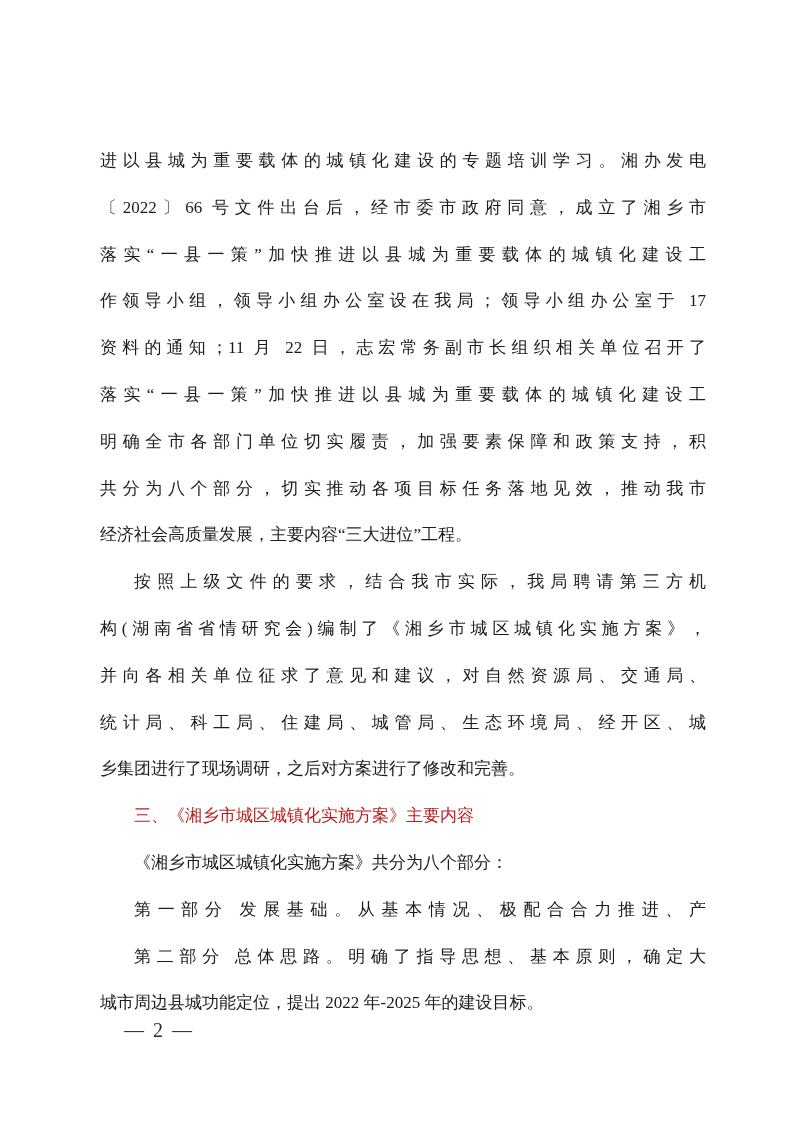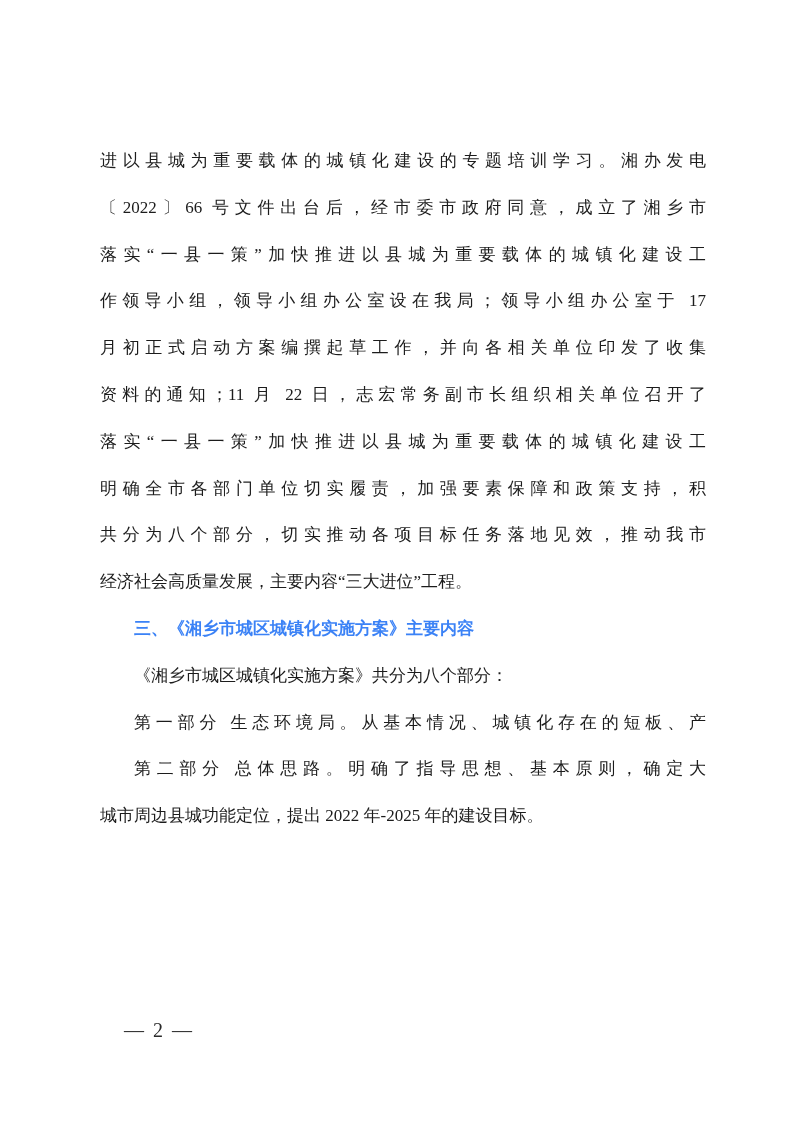--- a/index.html
+++ b/index.html
@@ -36,22 +36,22 @@
     text-justify: inter-character;
     margin-top: 8px;
   }
   .line.last {
     text-align-last: left;
   }
   .block.indent-first .line:first-child {
     text-indent: 2em;
   }
   .block.heading .line {
-    font-weight: bold;
-    color: #3b82f6;
+    font-weight: normal;
+    color: #b91c1c;
   }
   .page-footer {
     position: absolute;
     left: 124px;
     top: 1016px;
     font-size: 20px;
     line-height: 28px;
     color: #2a2a2a;
     letter-spacing: 2px;
   }
@@ -59,35 +59,41 @@
 </head>
 <body>
 
 <div class="page">
   <main class="doc-body" id="doc-body">
       <div class="block">
         <div class="line">进以县城为重要载体的城镇化建设的专题培训学习。湘办发电</div>
         <div class="line">〔2022〕66 号文件出台后，经市委市政府同意，成立了湘乡市</div>
         <div class="line">落实“一县一策”加快推进以县城为重要载体的城镇化建设工</div>
         <div class="line">作领导小组，领导小组办公室设在我局；领导小组办公室于 17</div>
-        <div class="line">月初正式启动方案编撰起草工作，并向各相关单位印发了收集</div>
         <div class="line">资料的通知；11 月 22 日，志宏常务副市长组织相关单位召开了</div>
         <div class="line">落实“一县一策”加快推进以县城为重要载体的城镇化建设工</div>
         <div class="line">明确全市各部门单位切实履责，加强要素保障和政策支持，积</div>
         <div class="line">共分为八个部分，切实推动各项目标任务落地见效，推动我市</div>
         <div class="line last">经济社会高质量发展，主要内容“三大进位”工程。</div>
+      </div>
+      <div class="block indent-first">
+        <div class="line">按照上级文件的要求，结合我市实际，我局聘请第三方机</div>
+        <div class="line">构(湖南省省情研究会)编制了《湘乡市城区城镇化实施方案》，</div>
+        <div class="line">并向各相关单位征求了意见和建议，对自然资源局、交通局、</div>
+        <div class="line">统计局、科工局、住建局、城管局、生态环境局、经开区、城</div>
+        <div class="line last">乡集团进行了现场调研，之后对方案进行了修改和完善。</div>
       </div>
       <div class="block heading indent-first">
         <div class="line last">三、《湘乡市城区城镇化实施方案》主要内容</div>
       </div>
       <div class="block indent-first">
         <div class="line last">《湘乡市城区城镇化实施方案》共分为八个部分：</div>
       </div>
       <div class="block indent-first">
-        <div class="line">第一部分 生态环境局。从基本情况、城镇化存在的短板、产</div>
+        <div class="line">第一部分 发展基础。从基本情况、极配合合力推进、产</div>
       </div>
       <div class="block indent-first">
         <div class="line">第二部分 总体思路。明确了指导思想、基本原则，确定大</div>
         <div class="line last">城市周边县城功能定位，提出 2022 年-2025 年的建设目标。</div>
       </div>
     </main>
   <footer class="page-footer">
     <span>— 2 —</span>
   </footer>
 </div>

